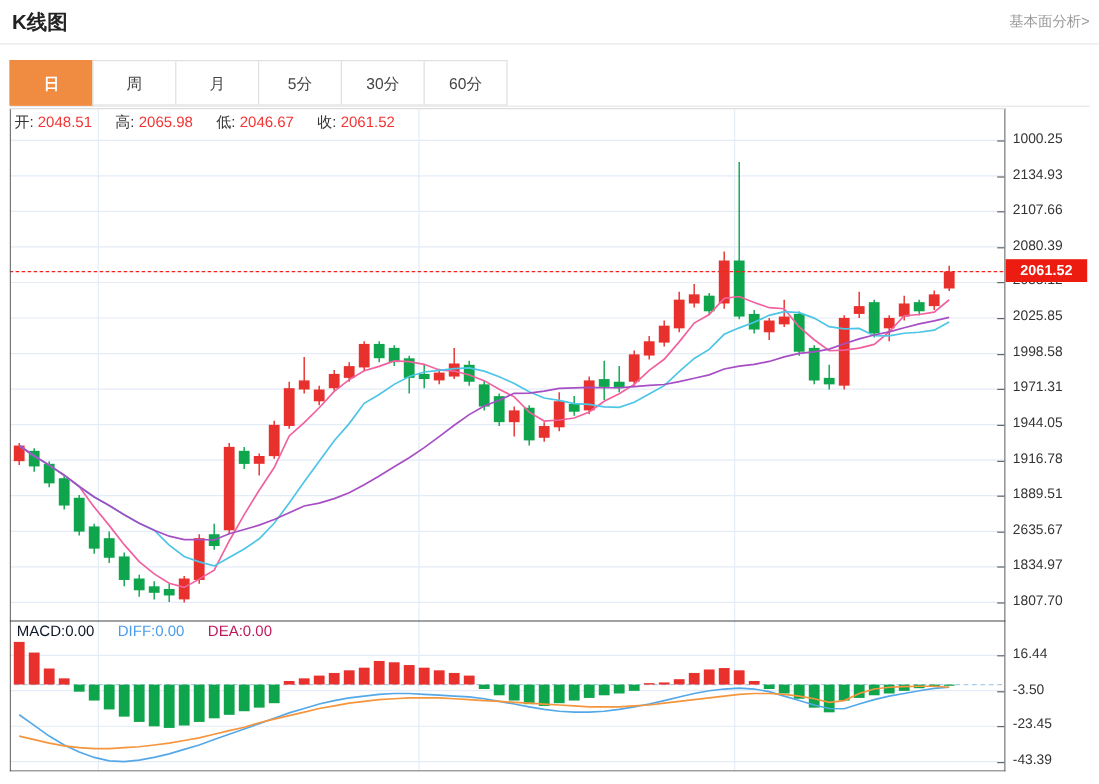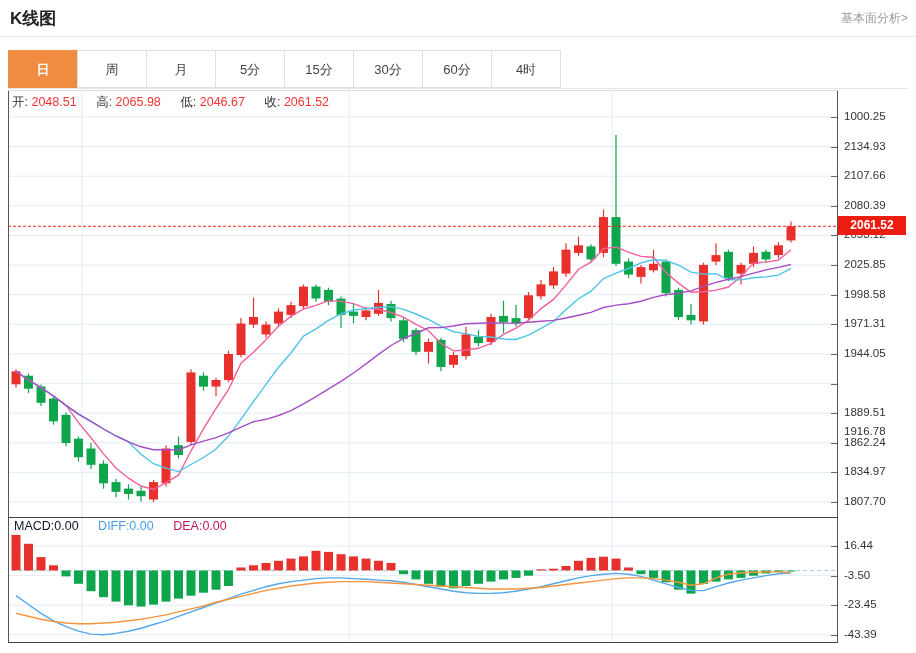--- a/index.html
+++ b/index.html
@@ -39,24 +39,22 @@
     <div class="title">K线图</div>
     <a class="flink">基本面分析&gt;</a>
   </div>
 
   <div class="tabline"></div>
   <div class="tabs" id="tabs">
       <div class="tab active">日</div>
       <div class="tab">周</div>
       <div class="tab">月</div>
       <div class="tab">5分</div>
-      <div class="tab">15分</div>
       <div class="tab">30分</div>
       <div class="tab">60分</div>
-      <div class="tab">4时</div>
     </div>
 
   <svg id="chart-svg" width="830" height="553" viewBox="0 0 830 553">
       <line x1="73.9" y1="0" x2="73.9" y2="553" stroke="#e4ecf7" stroke-width="1"></line>
       <line x1="341.1" y1="0" x2="341.1" y2="553" stroke="#e4ecf7" stroke-width="1"></line>
       <line x1="604.2" y1="0" x2="604.2" y2="553" stroke="#e4ecf7" stroke-width="1"></line>
       <line x1="0" y1="26.9" x2="830" y2="26.9" stroke="#e4ecf7" stroke-width="1"></line>
       <line x1="0" y1="56.6" x2="830" y2="56.6" stroke="#e4ecf7" stroke-width="1"></line>
       <line x1="0" y1="86.2" x2="830" y2="86.2" stroke="#e4ecf7" stroke-width="1"></line>
       <line x1="0" y1="115.8" x2="830" y2="115.8" stroke="#e4ecf7" stroke-width="1"></line>
@@ -307,25 +305,25 @@
       <div class="tick" style="top: 228.425px;">2053.12</div>
       <div class="tickdash" style="top: 235.425px;"></div>
       <div class="tick" style="top: 258.047px;">2025.85</div>
       <div class="tickdash" style="top: 265.047px;"></div>
       <div class="tick" style="top: 287.669px;">1998.58</div>
       <div class="tickdash" style="top: 294.669px;"></div>
       <div class="tick" style="top: 317.291px;">1971.31</div>
       <div class="tickdash" style="top: 324.291px;"></div>
       <div class="tick" style="top: 346.901px;">1944.05</div>
       <div class="tickdash" style="top: 353.901px;"></div>
-      <div class="tick" style="top: 376.523px; margin-top: 48px;">1916.78</div>
+      <div class="tick" style="top: 376.523px;">1916.78</div>
       <div class="tickdash" style="top: 383.523px;"></div>
       <div class="tick" style="top: 406.145px;">1889.51</div>
       <div class="tickdash" style="top: 413.145px;"></div>
-      <div class="tick" style="top: 435.767px;">1862.24</div>
+      <div class="tick" style="top: 435.767px;">2635.67</div>
       <div class="tickdash" style="top: 442.767px;"></div>
       <div class="tick" style="top: 465.388px;">1834.97</div>
       <div class="tickdash" style="top: 472.388px;"></div>
       <div class="tick" style="top: 495.01px;">1807.70</div>
       <div class="tickdash" style="top: 502.01px;"></div>
       <div class="tick" style="top: 539.109px;">16.44</div>
       <div class="tickdash" style="top: 546.109px;"></div>
       <div class="tick" style="top: 568.632px;">-3.50</div>
       <div class="tickdash" style="top: 575.632px;"></div>
       <div class="tick" style="top: 598.17px;">-23.45</div>

